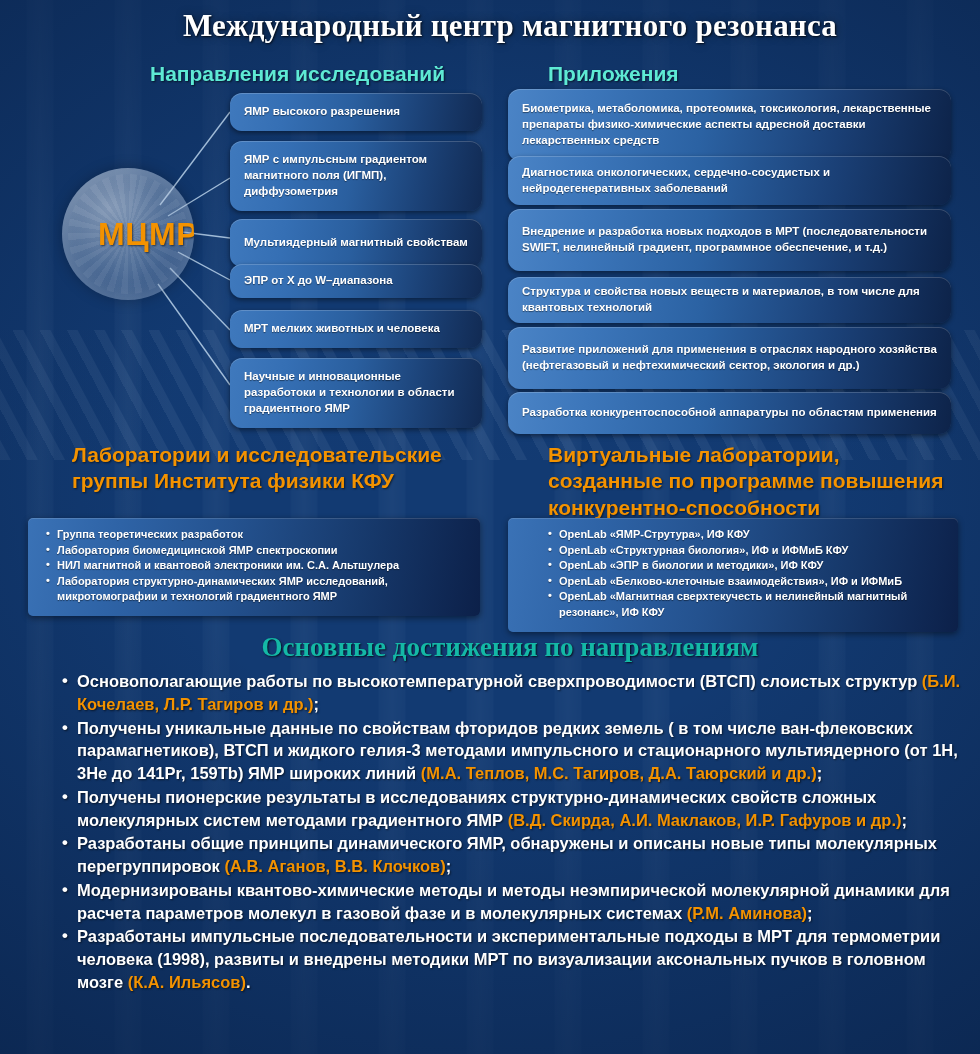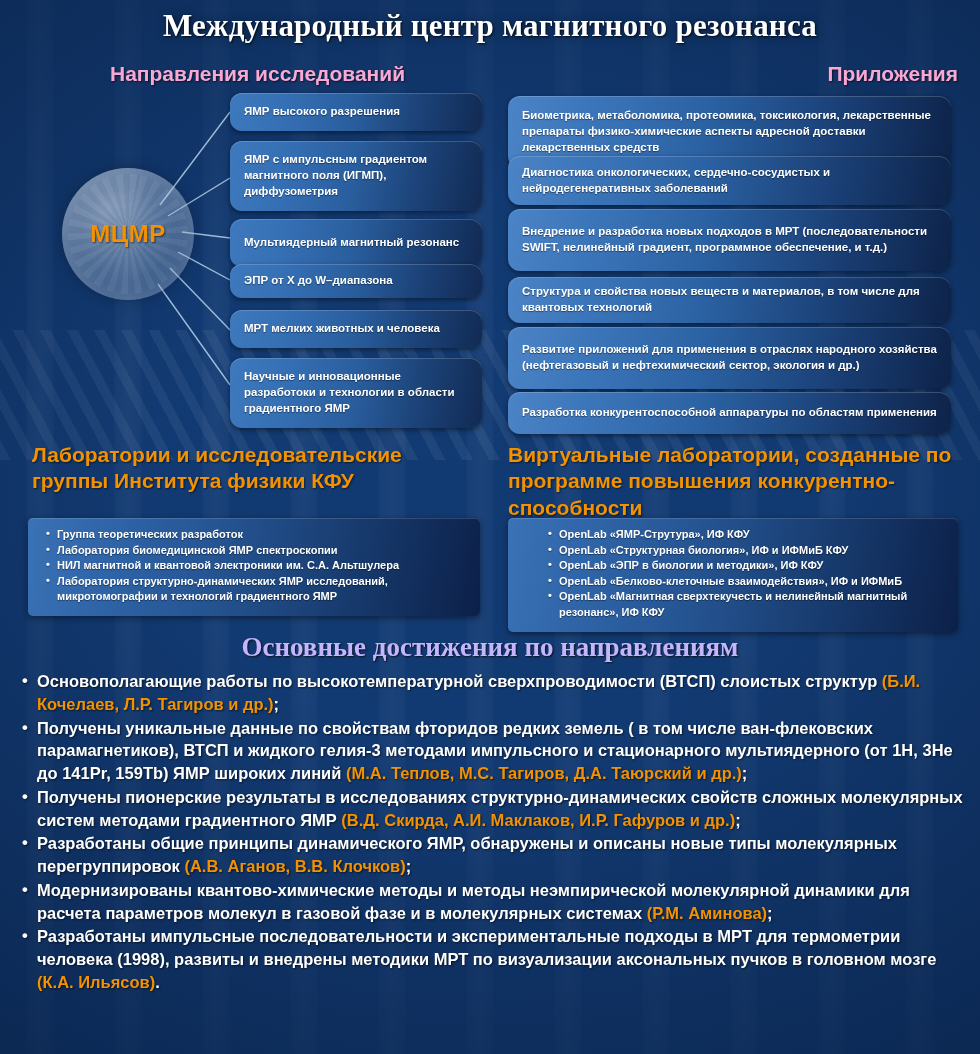--- a/index.html
+++ b/index.html
@@ -56,43 +56,43 @@
         rgba(40,70,120,0.10) 24px);
     pointer-events: none;
   }
   #bg-vignette {
     position: absolute; inset: 0;
     background: radial-gradient(ellipse 95% 75% at 50% 45%,
                 rgba(0,0,0,0) 35%, rgba(5,20,48,0.55) 100%);
     pointer-events: none;
   }
 
-  .layer { position: relative; z-index: 5; }
+  .layer { position: relative; z-index: 5; padding-left: 40px; }
 
   
   #main-title {
     position: absolute; top: 8px; left: 0; width: 100%;
     text-align: center;
     font-family: "Liberation Serif", serif;
     font-weight: bold;
     font-size: 31px;
     color: #ffffff;
     letter-spacing: 0.2px;
     text-shadow: 1px 1px 2px rgba(0,0,0,0.75), 0 0 10px rgba(0,0,0,0.4);
   }
 
   .col-title {
     position: absolute;
     font-size: 21px;
     font-weight: bold;
-    color: #f9a8d4;
+    color: #5eead4;
     text-shadow: 1px 1px 2px rgba(0,0,0,0.6);
   }
   #title-left  { top: 62px; left: 110px; width: 390px; }
-  #title-right { top: 62px; left: 508px; width: 450px; text-align: right; }
+  #title-right { top: 62px; left: 508px; width: 450px; text-align: left; }
 
   
   .card {
     position: absolute;
     border-radius: 12px;
     background: linear-gradient(100deg, #3f79bd 0%, #356fb4 22%, #2a5f9f 48%, #1b4176 76%, #112a53 100%);
     box-shadow: 0 2px 5px rgba(0,0,0,0.45), inset 0 1px 0 rgba(255,255,255,0.18);
     color: #ffffff;
     font-size: 11.5px;
     font-weight: bold;
@@ -121,21 +121,21 @@
   #logo-emblem {
     position: absolute; inset: 6px;
     border-radius: 50%;
     opacity: 0.45;
     background:
       repeating-conic-gradient(from 12deg at 50% 50%,
         rgba(255,255,255,0.12) 0deg 7deg, rgba(60,90,130,0.10) 7deg 14deg);
   }
   #logo-text {
     position: relative;
-    font-size: 24px; font-weight: bold;
+    font-size: 32px; font-weight: bold;
     color: #f39200;
     text-shadow: 1px 1px 2px rgba(0,0,0,0.55);
     letter-spacing: 0.5px;
   }
 
   
   #connectors { position: absolute; left: 0; top: 0; width: 980px; height: 1054px; z-index: 4; pointer-events: none; }
 
   
   .section-head {
@@ -175,21 +175,21 @@
   #panel-labs { top: 518px; left: 28px; width: 452px; }
   #panel-virt { top: 518px; left: 508px; width: 450px; padding-left: 40px; }
 
   
   #ach-title {
     position: absolute; top: 632px; left: 0; width: 100%;
     text-align: center;
     font-family: "Liberation Serif", serif;
     font-weight: bold;
     font-size: 27px;
-    color: #c4b5fd;
+    color: #14b8a6;
     text-shadow: 1px 1px 2px rgba(0,0,0,0.75);
   }
   #ach-list {
     position: absolute;
     top: 670px; left: 22px; width: 944px;
     list-style: none;
   }
   #ach-list li {
     color: #ffffff;
     font-size: 16.5px;
@@ -232,26 +232,26 @@
   <div id="title-left" class="col-title layer">Направления исследований</div>
   <div id="title-right" class="col-title layer">Приложения</div>
 
   <div id="logo-circle" class="layer">
     <div id="logo-emblem"></div>
     <div id="logo-text">МЦМР</div>
   </div>
 
   <div class="card layer" style="left:230px; top:93px; width:252px; height:38px;">ЯМР высокого разрешения</div>
   <div class="card layer" style="left:230px; top:141px; width:252px; height:70px;">ЯМР с импульсным градиентом магнитного поля (ИГМП), диффузометрия</div>
-  <div class="card layer" style="left:230px; top:219px; width:252px; height:48px;">Мультиядерный магнитный резонанс</div>
+  <div class="card layer" style="left:230px; top:219px; width:252px; height:48px;">Мультиядерный магнитный свойствам</div>
   <div class="card layer" style="left:230px; top:264px; width:252px; height:34px;">ЭПР от X  до W–диапазона</div>
   <div class="card layer" style="left:230px; top:310px; width:252px; height:38px;">МРТ мелких животных  и человека</div>
   <div class="card layer" style="left:230px; top:358px; width:252px; height:70px;">Научные и инновационные разработоки и технологии в области градиентного ЯМР</div>
 
-  <div class="card right layer" style="left:508px; top:96px; width:443px; height:72px;">Биометрика, метаболомика, протеомика, токсикология, лекарственные препараты физико-химические аспекты адресной  доставки лекарственных средств</div>
+  <div class="card right layer" style="left:508px; top:89px; width:443px; height:72px;">Биометрика, метаболомика, протеомика, токсикология, лекарственные препараты физико-химические аспекты адресной  доставки лекарственных средств</div>
   <div class="card right layer" style="left:508px; top:156px; width:443px; height:49px;">Диагностика онкологических, сердечно-сосудистых и нейродегенеративных заболеваний</div>
   <div class="card right layer" style="left:508px; top:209px; width:443px; height:62px;">Внедрение и разработка новых подходов в МРТ (последовательности SWIFT, нелинейный градиент, программное обеспечение, и т.д.)</div>
   <div class="card right layer" style="left:508px; top:277px; width:443px; height:46px;">Структура и свойства новых веществ и материалов, в том числе для квантовых технологий</div>
   <div class="card right layer" style="left:508px; top:327px; width:443px; height:62px;">Развитие приложений для применения в отраслях народного хозяйства (нефтегазовый и нефтехимический сектор, экология и др.)</div>
   <div class="card right layer" style="left:508px; top:392px; width:443px; height:42px;">Разработка конкурентоспособной аппаратуры по областям применения</div>
 
   <div id="head-labs" class="section-head layer">Лаборатории и исследовательские группы Института физики КФУ</div>
   <div id="head-virt" class="section-head layer">Виртуальные лаборатории, созданные по программе повышения конкурентно-способности</div>
 
   <div id="panel-labs" class="panel layer">

